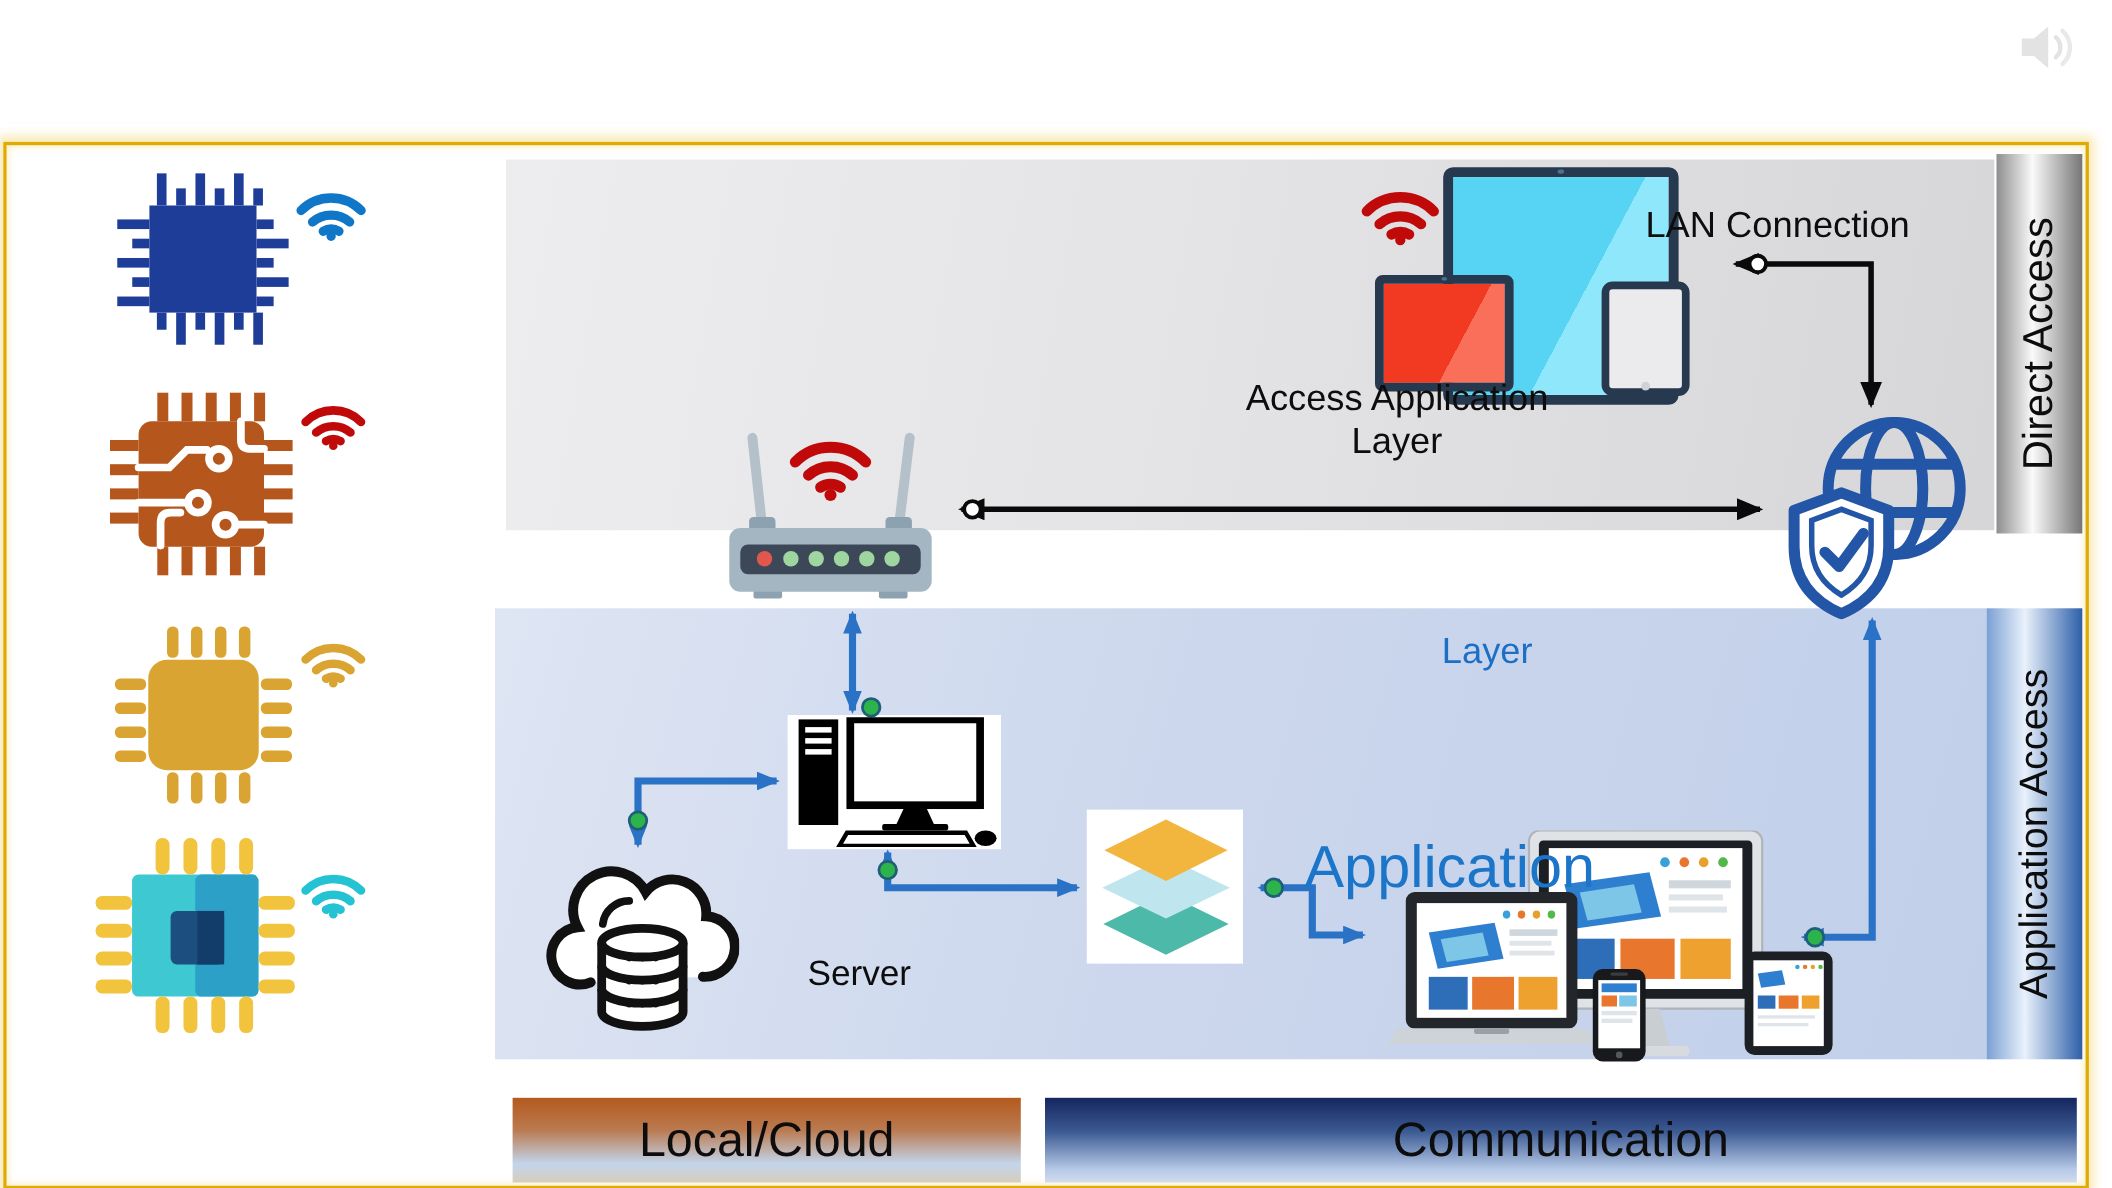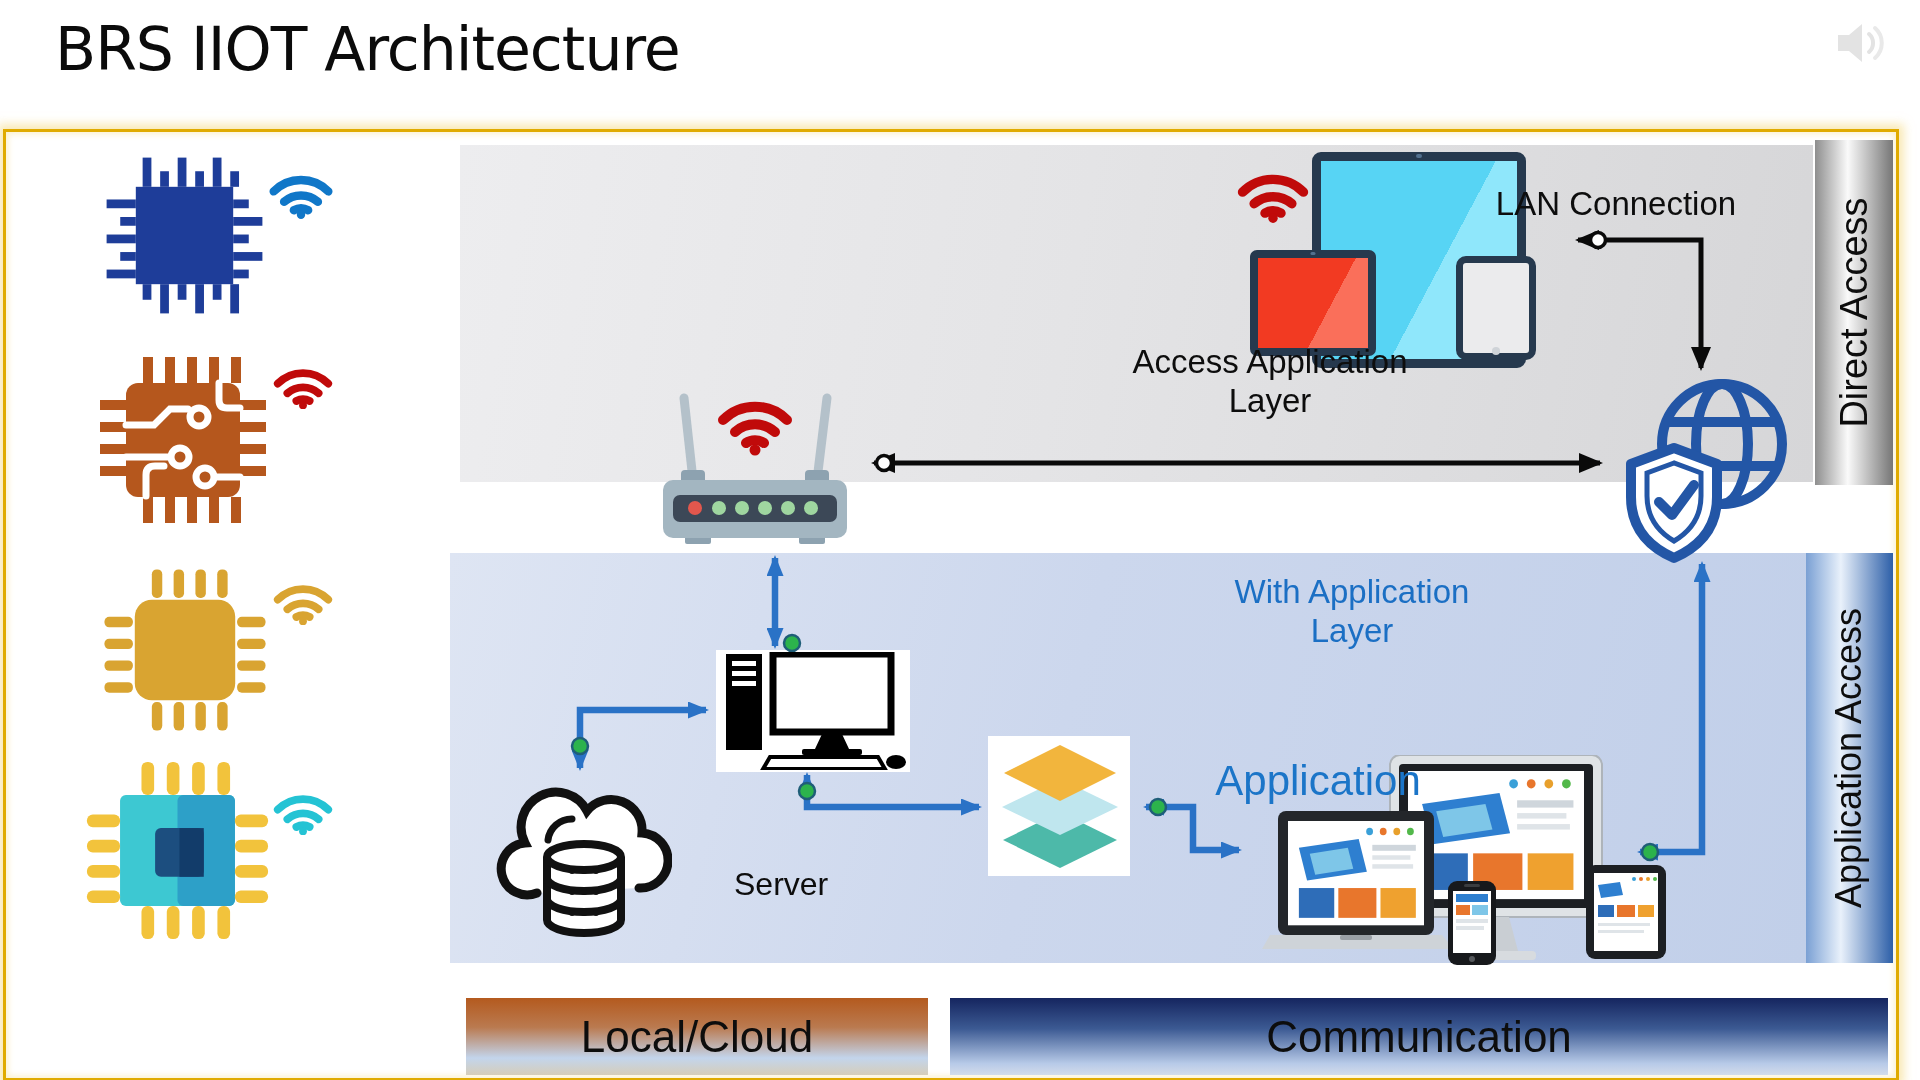--- a/index.html
+++ b/index.html
@@ -37,21 +37,21 @@
      background:linear-gradient(#b45a1e 0%,#ba7a50 38%,#c3d5ec 78%,#d6cdb9 100%);}
   #bar-communication{left:950px;width:938px;
      background:linear-gradient(#15255f 0%,#3c5a93 40%,#b7cae8 85%,#d3dcea 100%);}
 
   
   .lbl{z-index:7;white-space:nowrap;}
   #wan-label{left:1012px;top:178px;transform:translateX(-50%);font-size:33px;}
   #lan-label{left:1600px;top:185px;transform:translateX(-50%);font-size:33px;margin-left:16px;}
   #noapp-label{left:1270px;top:343px;transform:translateX(-50%);font-size:33px;text-align:center;line-height:1.17;}
   #withapp-label{left:1352px;top:573px;transform:translateX(-50%);font-size:33px;color:#1b6fc4;text-align:center;line-height:1.17;}
-  #application-label{left:1318px;top:757px;transform:translateX(-50%);font-size:42px;color:#1b75c8;}
+  #application-label{left:1318px;top:757px;transform:translateX(-50%);font-size:54px;color:#1b75c8;}
   #server-label{left:714px;top:866px;font-size:32px;margin-left:20px;}
 
   
   .ic{z-index:6;}
   .whitebox{background:#fff;z-index:4;}
   #computer-box{left:716px;top:650px;width:194px;height:122px;}
   #layers-box{left:988px;top:736px;width:142px;height:140px;}
 
   
   #monitor-cyan{left:1312px;top:152px;width:196px;height:198px;border:9px solid #26394e;border-radius:9px;
@@ -63,21 +63,20 @@
   #tablet-gray{left:1456px;top:256px;width:66px;height:90px;border:7px solid #26394e;border-radius:10px;background:#ebebed;z-index:6;}
   #tablet-gray::after{content:"";position:absolute;left:50%;bottom:-2px;width:8px;height:8px;border-radius:50%;background:#cfd3d8;transform:translateX(-50%);}
 
   #connectors{left:0;top:0;z-index:5;pointer-events:none;}
 </style>
 </head>
 <body>
 
 <div id="stage">
 
-  <div class="abs lbl" id="page-title">BRS IIOT Architecture</div>
 
   <svg class="abs" id="speaker" viewBox="0 0 56 46">
     <polygon points="2,15 13,15 26,4 26,42 13,31 2,31" fill="#e3e3e3"></polygon>
     <path d="M33,14 A12,12 0 0 1 33,32" stroke="#e3e3e3" stroke-width="4" fill="none" stroke-linecap="round"></path>
     <path d="M39,8 A20,20 0 0 1 39,38" stroke="#e9e9e9" stroke-width="4" fill="none" stroke-linecap="round"></path>
   </svg>
 
   <div class="abs" id="panel"></div>
 
   <div class="abs" id="gray-band"></div>
@@ -412,19 +411,18 @@
         <circle cx="1650" cy="852" r="8"></circle>
     </g>
   </svg>
 
   <div class="abs lbl" id="lan-label">LAN Connection</div>
   <div class="abs lbl" id="noapp-label">
     <div>Access Application</div>
     <div>Layer</div>
   </div>
   <div class="abs lbl" id="withapp-label">
-    <div>With Application</div>
     <div>Layer</div>
   </div>
   <div class="abs lbl" id="application-label">Application</div>
   <div class="abs lbl" id="server-label">Server</div>
 
 </div>
 
 </body></html>

